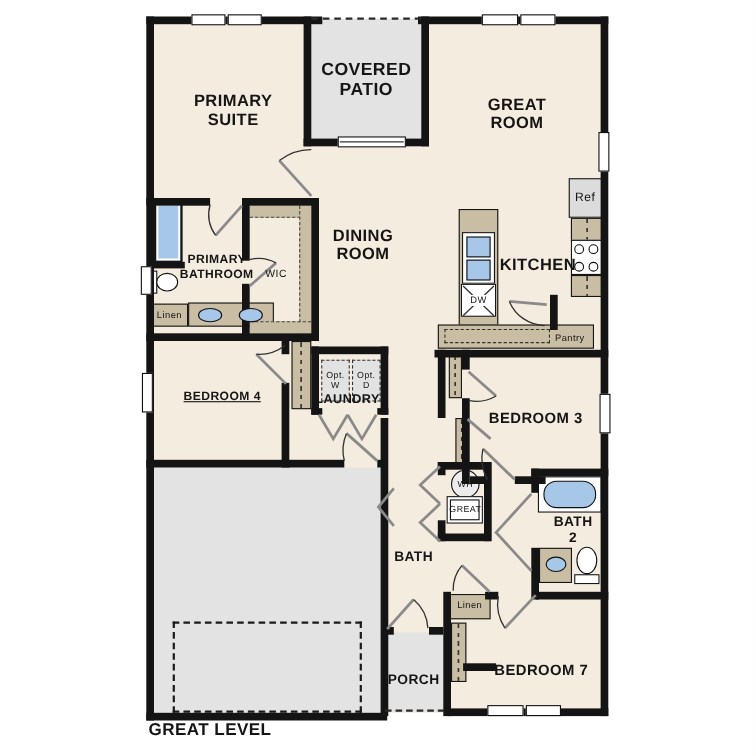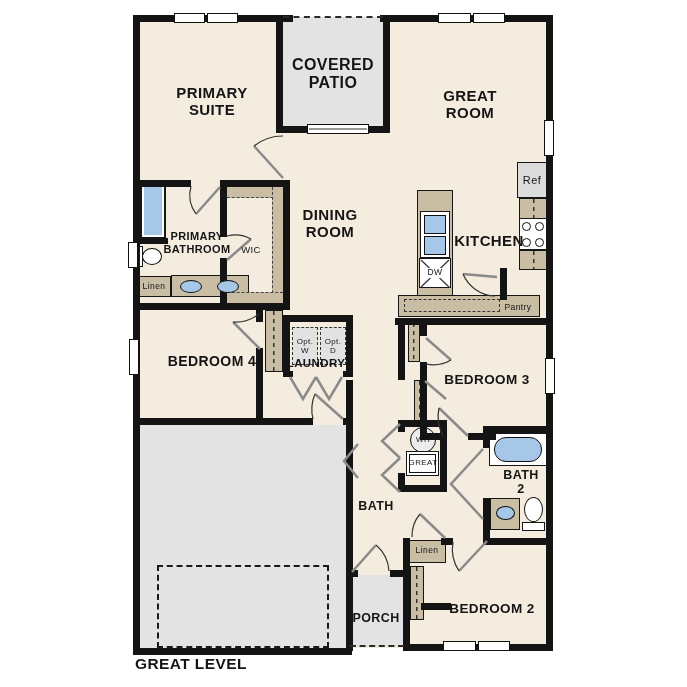--- a/index.html
+++ b/index.html
@@ -200,27 +200,27 @@
   <div class="lbl" style="left:333px;top:74px;font-size:16px;">COVERED
 PATIO</div>
   <div class="lbl" style="left:470px;top:104px;font-size:15px;">GREAT
 ROOM</div>
   <div class="lbl" style="left:330px;top:223px;font-size:15px;">DINING
 ROOM</div>
   <div class="lbl" style="left:489px;top:241px;font-size:15px;">KITCHEN</div>
   <div class="lbl" style="left:197px;top:243px;font-size:11px;">PRIMARY
 BATHROOM</div>
   <div class="lbl" style="left:251px;top:212px;font-size:9.5px;font-weight:normal;margin-top:38px;">WIC</div>
-  <div class="lbl" style="left:212px;top:361px;font-size:14px;">BEDROOM 4</div>
+  <div class="lbl" style="left:202px;top:361px;font-size:11px;text-decoration:underline;">BEDROOM 4</div>
   <div class="lbl" style="left:316px;top:364px;font-size:11.5px;">LAUNDRY</div>
   <div class="lbl" style="left:487px;top:380px;font-size:13.5px;">BEDROOM 3</div>
   <div class="lbl" style="left:376px;top:506px;font-size:12.5px;">BATH</div>
   <div class="lbl" style="left:521px;top:482px;font-size:12.5px;">BATH
 2</div>
-  <div class="lbl" style="left:492px;top:609px;font-size:13.5px;">BEDROOM 2</div>
+  <div class="lbl" style="left:492px;top:609px;font-size:13.5px;">BEDROOM 7</div>
   <div class="lbl" style="left:376px;top:618px;font-size:12.5px;">PORCH</div>
   <div class="lbl" style="left:135px;top:655px;font-size:15.5px;transform:none;text-align:left;">GREAT LEVEL</div>
 
   <div class="lbl" style="left:532px;top:180px;font-size:11px;font-weight:normal;">Ref</div>
   <div class="lbl" style="left:435px;top:273px;font-size:8.5px;font-weight:normal;background:#fff;padding:0 1px;">DW</div>
   <div class="lbl" style="left:518px;top:308px;font-size:8.5px;font-weight:normal;">Pantry</div>
   <div class="lbl" style="left:154px;top:287px;font-size:8.5px;font-weight:normal;">Linen</div>
   <div class="lbl" style="left:427px;top:551px;font-size:8.5px;font-weight:normal;">Linen</div>
   <div class="lbl" style="left:305px;top:346px;font-size:8px;font-weight:normal;">Opt.
 W</div>

